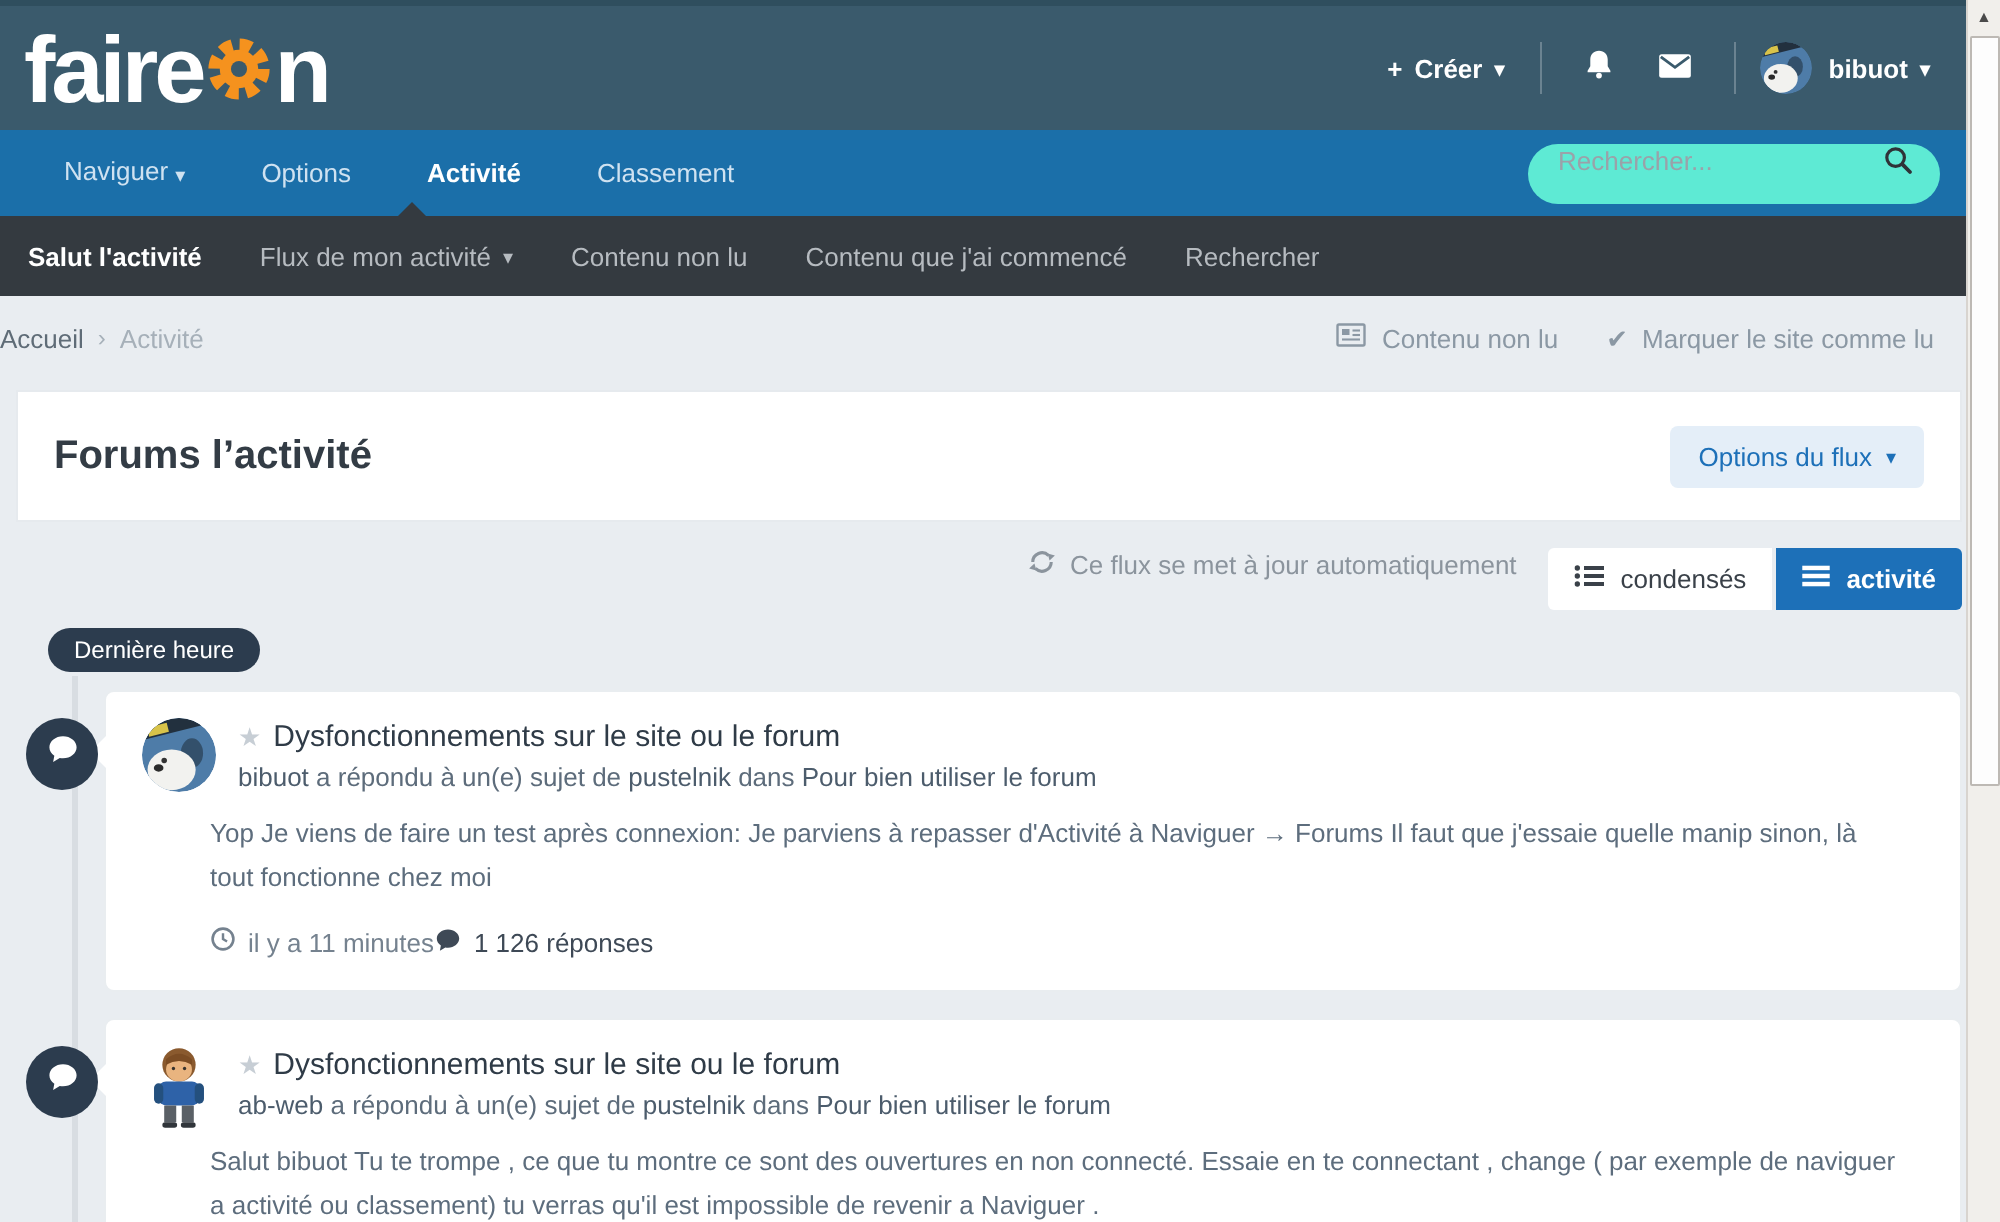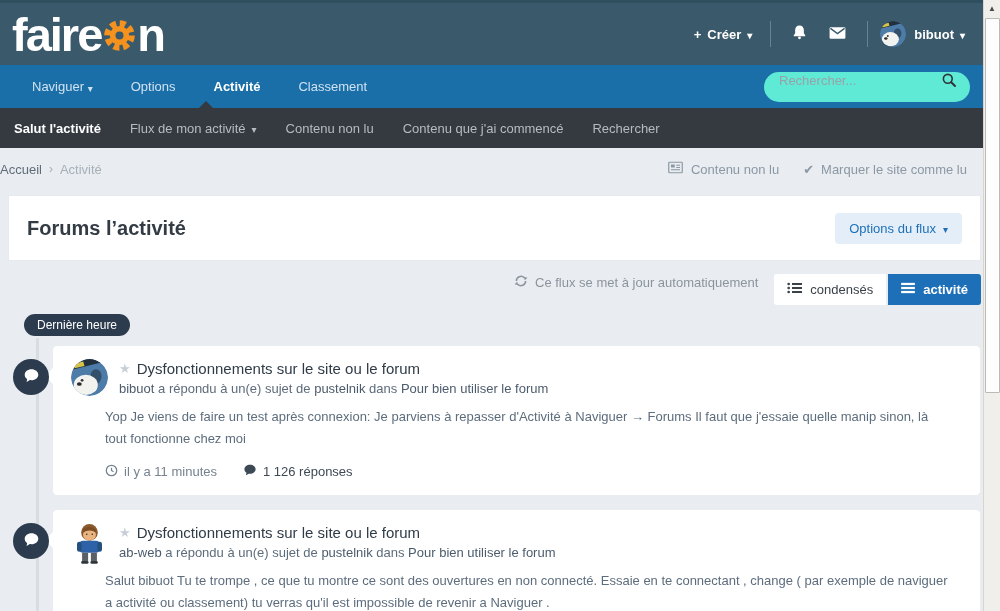--- a/index.html
+++ b/index.html
@@ -81,21 +81,21 @@
   .item-head{display:flex;align-items:flex-start;}
   .avatar{width:37px;height:37px;flex-shrink:0;border-radius:50%;overflow:hidden;cursor:pointer;}
   .avatar.square{border-radius:0;overflow:visible;}
   .head-text{margin-left:11px;padding-top:1px;}
   .title-line{display:flex;align-items:center;gap:6px;}
   .star{color:#c7ced5;font-size:13px;cursor:pointer;}
   .item-title{font-size:15px;color:#2f3b47;cursor:pointer;}
   .byline{font-size:13px;color:#5d6c7b;margin-top:4px;}
   .byline .bl-link{color:#4c5c6c;cursor:pointer;}
   .item-body{font-size:13px;color:#5d6d7d;line-height:1.7;margin:10px 0 0 34px;padding-right:8px;}
-  .item-foot{margin:13px 0 2px 34px;display:flex;align-items:center;gap:26px;font-size:13px;}
+  .item-foot{margin:13px 0 2px 34px;display:flex;align-items:flex-start;font-size:13px;}
   .foot-time{display:flex;align-items:center;gap:6px;color:#75828f;cursor:pointer;}
   .foot-replies{display:flex;align-items:center;gap:6px;color:#3e4956;cursor:pointer;}
 
   
   .scrollbar{position:absolute;top:0;right:0;width:17px;height:611px;background:#f1efeb;
     border-left:1px solid #d8d4cf;}
   .sb-arrow{height:17px;display:flex;align-items:center;justify-content:center;
     font-size:8px;color:#4a4a4a;background:#f1efeb;cursor:pointer;}
   .sb-thumb{position:absolute;top:18px;left:1px;width:15px;height:375px;background:#fdfdfd;
     border:1px solid #bdb9b4;border-radius:1px;cursor:pointer;}

